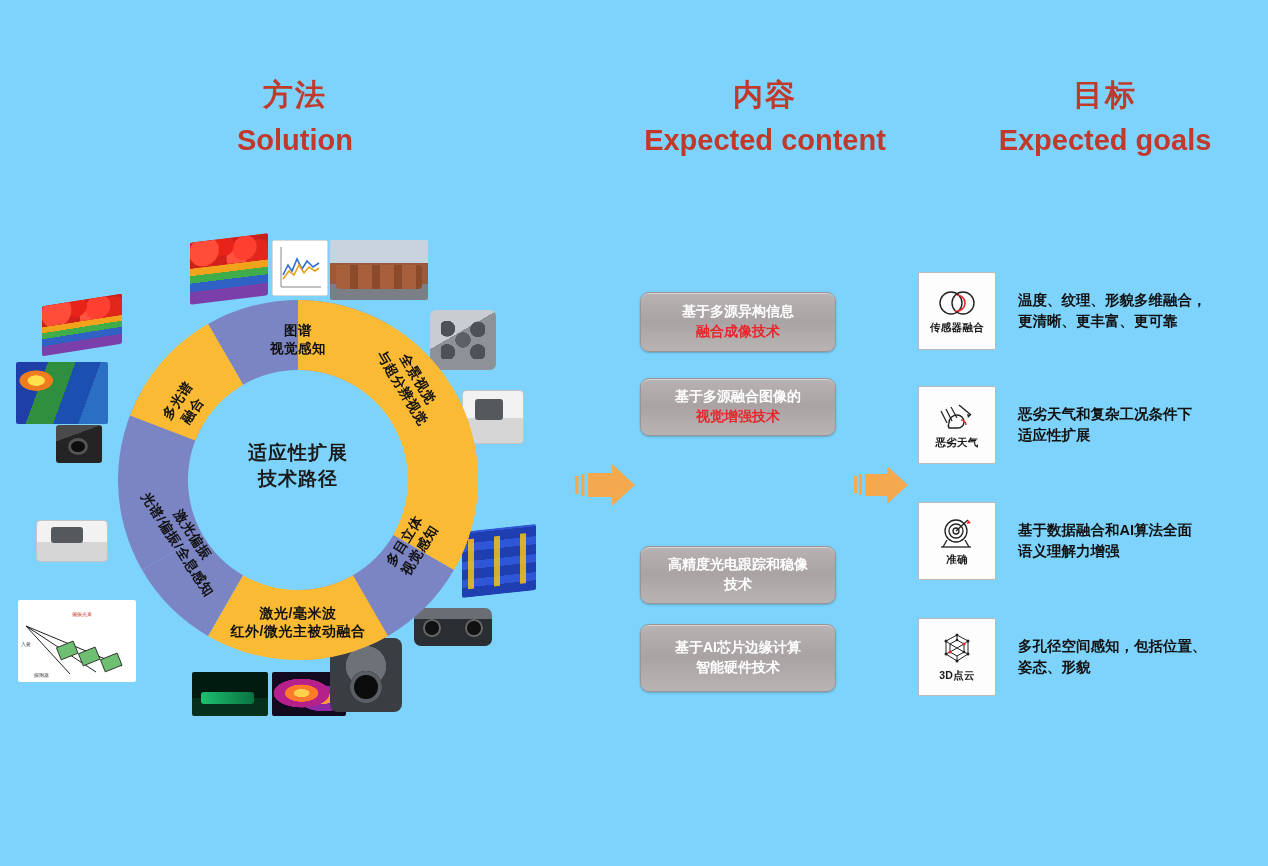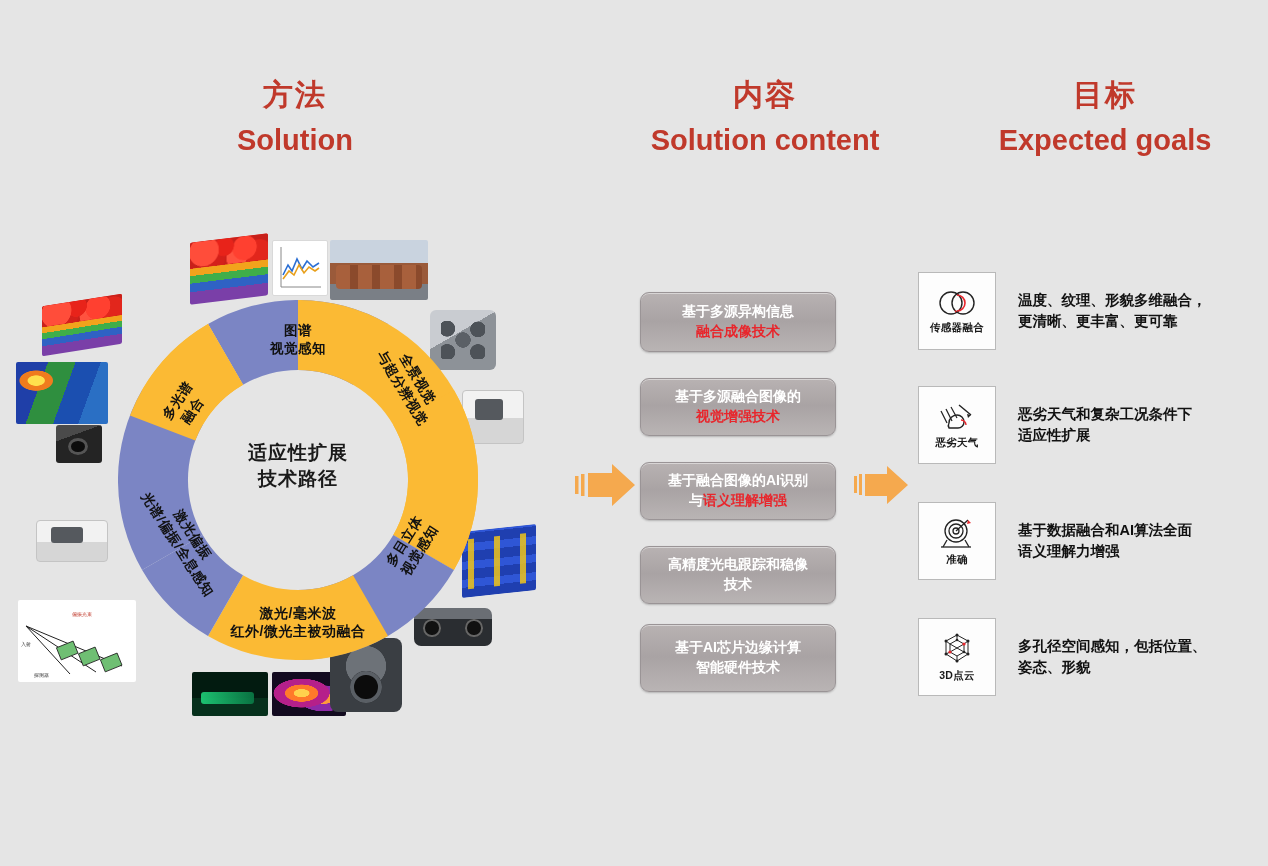--- a/index.html
+++ b/index.html
@@ -2,21 +2,21 @@
 <html><head>
 <meta charset="utf-8">
 <style>
   * { box-sizing: border-box; margin: 0; padding: 0; }
   html, body {
     width: 1268px; height: 866px;
     background: #ffffff;
     font-family: "Liberation Sans", "DejaVu Sans", sans-serif;
     overflow: hidden;
   }
-  #stage { position: relative; width: 1268px; height: 866px; background:#e5e5e5; }
+  #stage { position: relative; width: 1268px; height: 866px; background:#7dd3fc; }
 
   
   .col-head { position: absolute; text-align: center; color: #C0392B; }
   .col-head .cn {
     font-size: 30px; font-weight: 700; letter-spacing: 2px;
     color: #C0392B; line-height: 1.15;
   }
   .col-head .en {
     font-size: 29px; font-weight: 700; color: #C0392B;
     line-height: 1.2; margin-top: 10px;
@@ -176,21 +176,21 @@
 <body>
 
 <div id="stage">
 
   <div class="col-head" id="head-solution">
     <div class="cn">方法</div>
     <div class="en">Solution</div>
   </div>
   <div class="col-head" id="head-content">
     <div class="cn">内容</div>
-    <div class="en">Solution content</div>
+    <div class="en">Expected content</div>
   </div>
   <div class="col-head" id="head-goals">
     <div class="cn">目标</div>
     <div class="en">Expected goals</div>
   </div>
 
   <div class="photo ph-rainbow" style="left:190px;top:238px;width:78px;height:62px;transform:skewY(-7deg);"></div>
   <div class="photo ph-plot" style="left:272px;top:240px;width:56px;height:56px;">
     <svg width="54" height="54" viewBox="0 0 54 54">
       <polyline points="8,46 48,46" stroke="#888" stroke-width="1" fill="none"></polyline>
@@ -283,26 +283,20 @@
   <div class="mid-box" style="top:292px;height:60px;">
     <div>
       <span class="line white">基于多源异构信息</span>
       <span class="line red">融合成像技术</span>
     </div>
   </div>
   <div class="mid-box" style="top:378px;height:58px;">
     <div>
       <span class="line white">基于多源融合图像的</span>
       <span class="line red">视觉增强技术</span>
-    </div>
-  </div>
-  <div class="mid-box" style="top:462px;height:58px;">
-    <div>
-      <span class="line white">基于融合图像的AI识别</span>
-      <span class="line mixed"><span class="w">与</span><span class="r">语义理解增强</span></span>
     </div>
   </div>
   <div class="mid-box" style="top:546px;height:58px;">
     <div>
       <span class="line white">高精度光电跟踪和稳像</span>
       <span class="line white">技术</span>
     </div>
   </div>
   <div class="mid-box" style="top:624px;height:68px;">
     <div>

